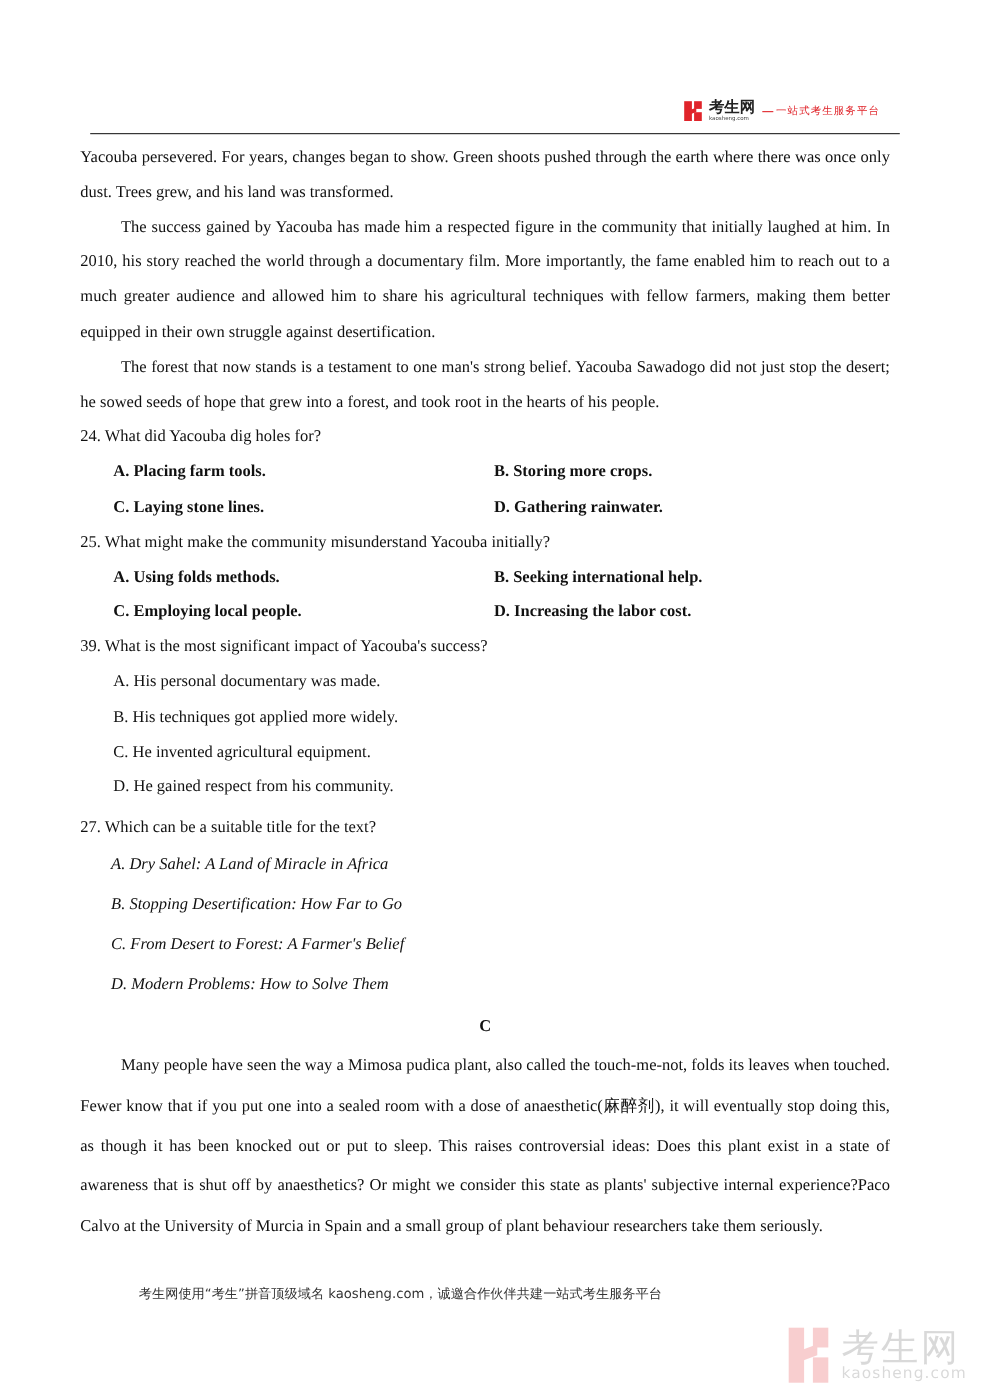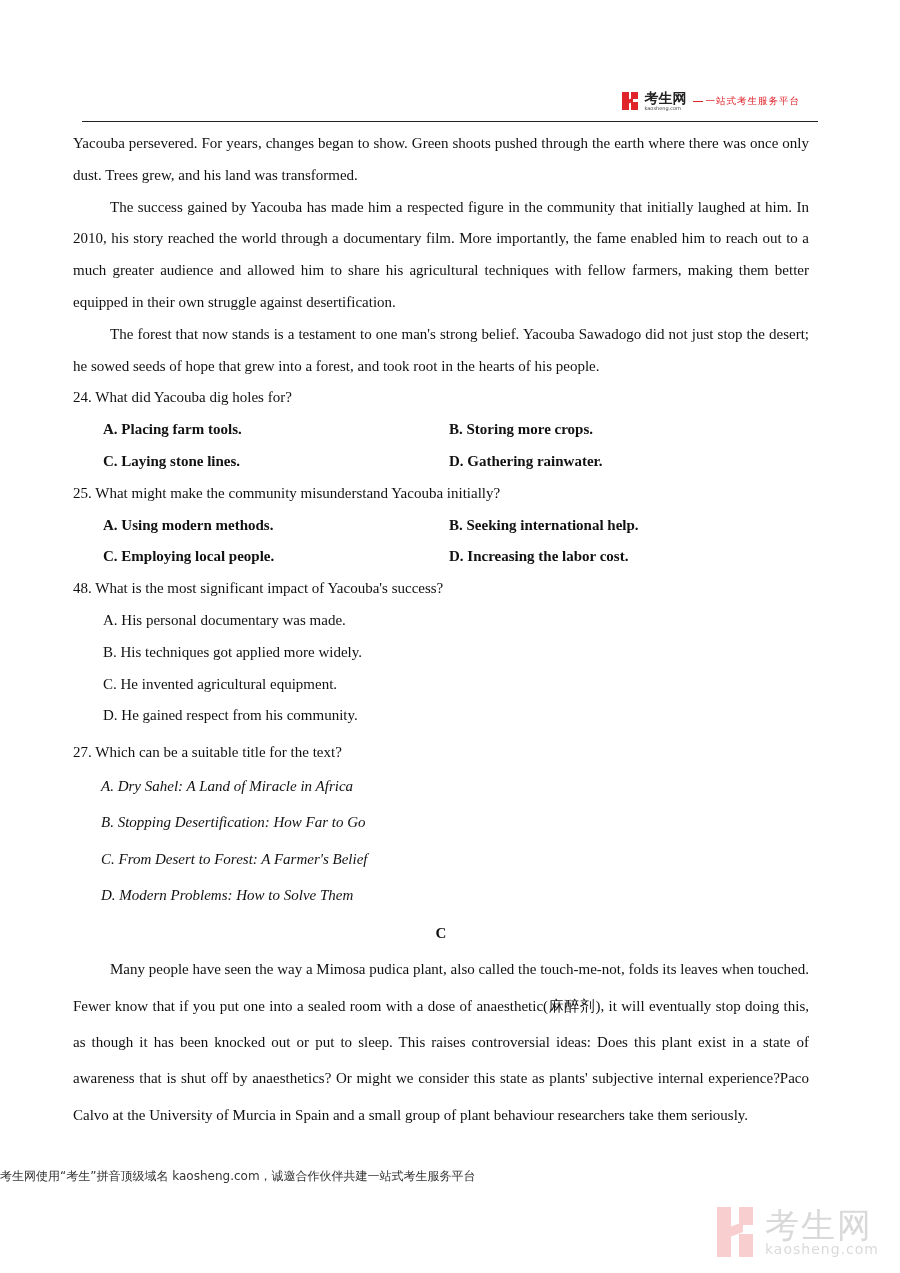--- a/index.html
+++ b/index.html
@@ -27,21 +27,21 @@
   .q { margin: 0; line-height: 31.8px; }
   .opt-row { display: flex; line-height: 31.8px; font-weight: bold; }
   .opt-row .opt { width: 345px; padding-left: 30px; box-sizing: border-box; }
   .opt-row .opt + .opt { padding-left: 31px; width: 391px; }
   .opt-single { line-height: 31.8px; padding-left: 30px; }
   .q27 { margin-top: 4px; line-height: 32px; }
   .opt-27 { line-height: 36.3px; padding-left: 28px; font-style: italic; }
   .section-label { text-align: center; font-weight: bold; line-height: 36px; margin-top: 2px; }
   .para-c { margin: 0; text-align: justify; line-height: 36.3px; }
 
-  .footer { position: absolute; left: 0; top: 1168px; width: 728px; 
+  .footer { position: absolute; left: 0; top: 1168px; width: 728px; text-align: center;
             font-family: "DejaVu Sans", sans-serif; font-size: 12px; color: #333; }
 
   .watermark { position: absolute; left: 717px; top: 1204px; width: 165px; height: 55px; opacity: 0.22; display: flex; align-items: center; }
   .wm-mark { width: 40px; height: 50px; position: relative; margin-right: 8px; }
   .wm-mark .w1 { position: absolute; left: 0; top: 0; width: 14px; height: 50px; background: #e0242a; }
   .wm-mark .w2 { position: absolute; left: 22px; top: 0; width: 14px; height: 18px; background: #e0242a; }
   .wm-mark .w3 { position: absolute; left: 22px; top: 27px; width: 14px; height: 23px; background: #e0242a; }
   .wm-mark .w4 { position: absolute; left: 10px; top: 18px; width: 16px; height: 10px; background: #e0242a; transform: skewY(-20deg); }
   .wm-text { display: flex; flex-direction: column; line-height: 1; }
   .wm-cn { font-family: "DejaVu Sans", sans-serif; font-size: 34px; color: #555; letter-spacing: 2px; }
@@ -81,31 +81,31 @@
     </div>
     <div class="opt-row">
       <span class="opt">C. Laying stone lines.</span>
       <span class="opt">D. Gathering rainwater.</span>
     </div>
   </div>
 
   <div>
     <p class="q">25. What might make the community misunderstand Yacouba initially?</p>
     <div class="opt-row">
-      <span class="opt">A. Using modern methods.</span>
+      <span class="opt">A. Using folds methods.</span>
       <span class="opt">B. Seeking international help.</span>
     </div>
     <div class="opt-row">
       <span class="opt">C. Employing local people.</span>
       <span class="opt">D. Increasing the labor cost.</span>
     </div>
   </div>
 
   <div>
-    <p class="q">48. What is the most significant impact of Yacouba's success?</p>
+    <p class="q">39. What is the most significant impact of Yacouba's success?</p>
     <div class="opt-single">A. His personal documentary was made.</div>
     <div class="opt-single">B. His techniques got applied more widely.</div>
     <div class="opt-single">C. He invented agricultural equipment.</div>
     <div class="opt-single">D. He gained respect from his community.</div>
   </div>
 
   <div>
     <p class="q q27">27. Which can be a suitable title for the text?</p>
     <div class="opt-27">A. Dry Sahel: A Land of Miracle in Africa</div>
     <div class="opt-27">B. Stopping Desertification: How Far to Go</div>

